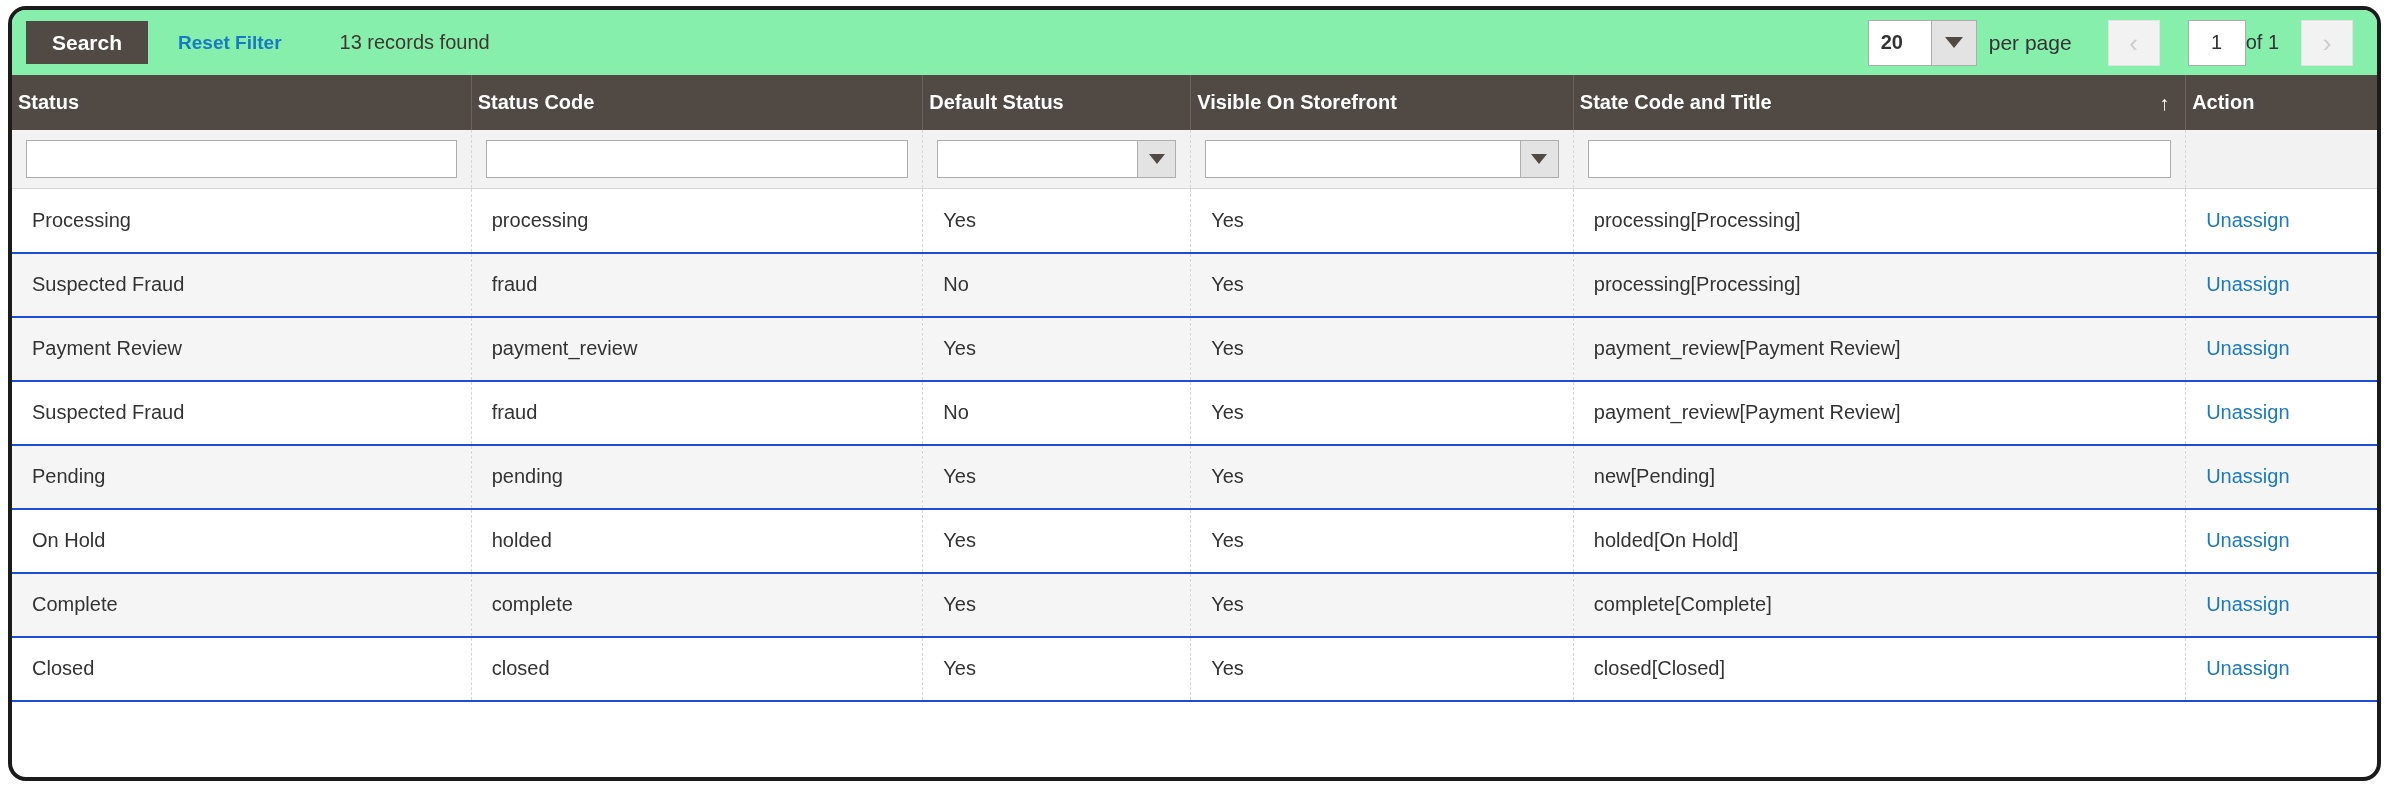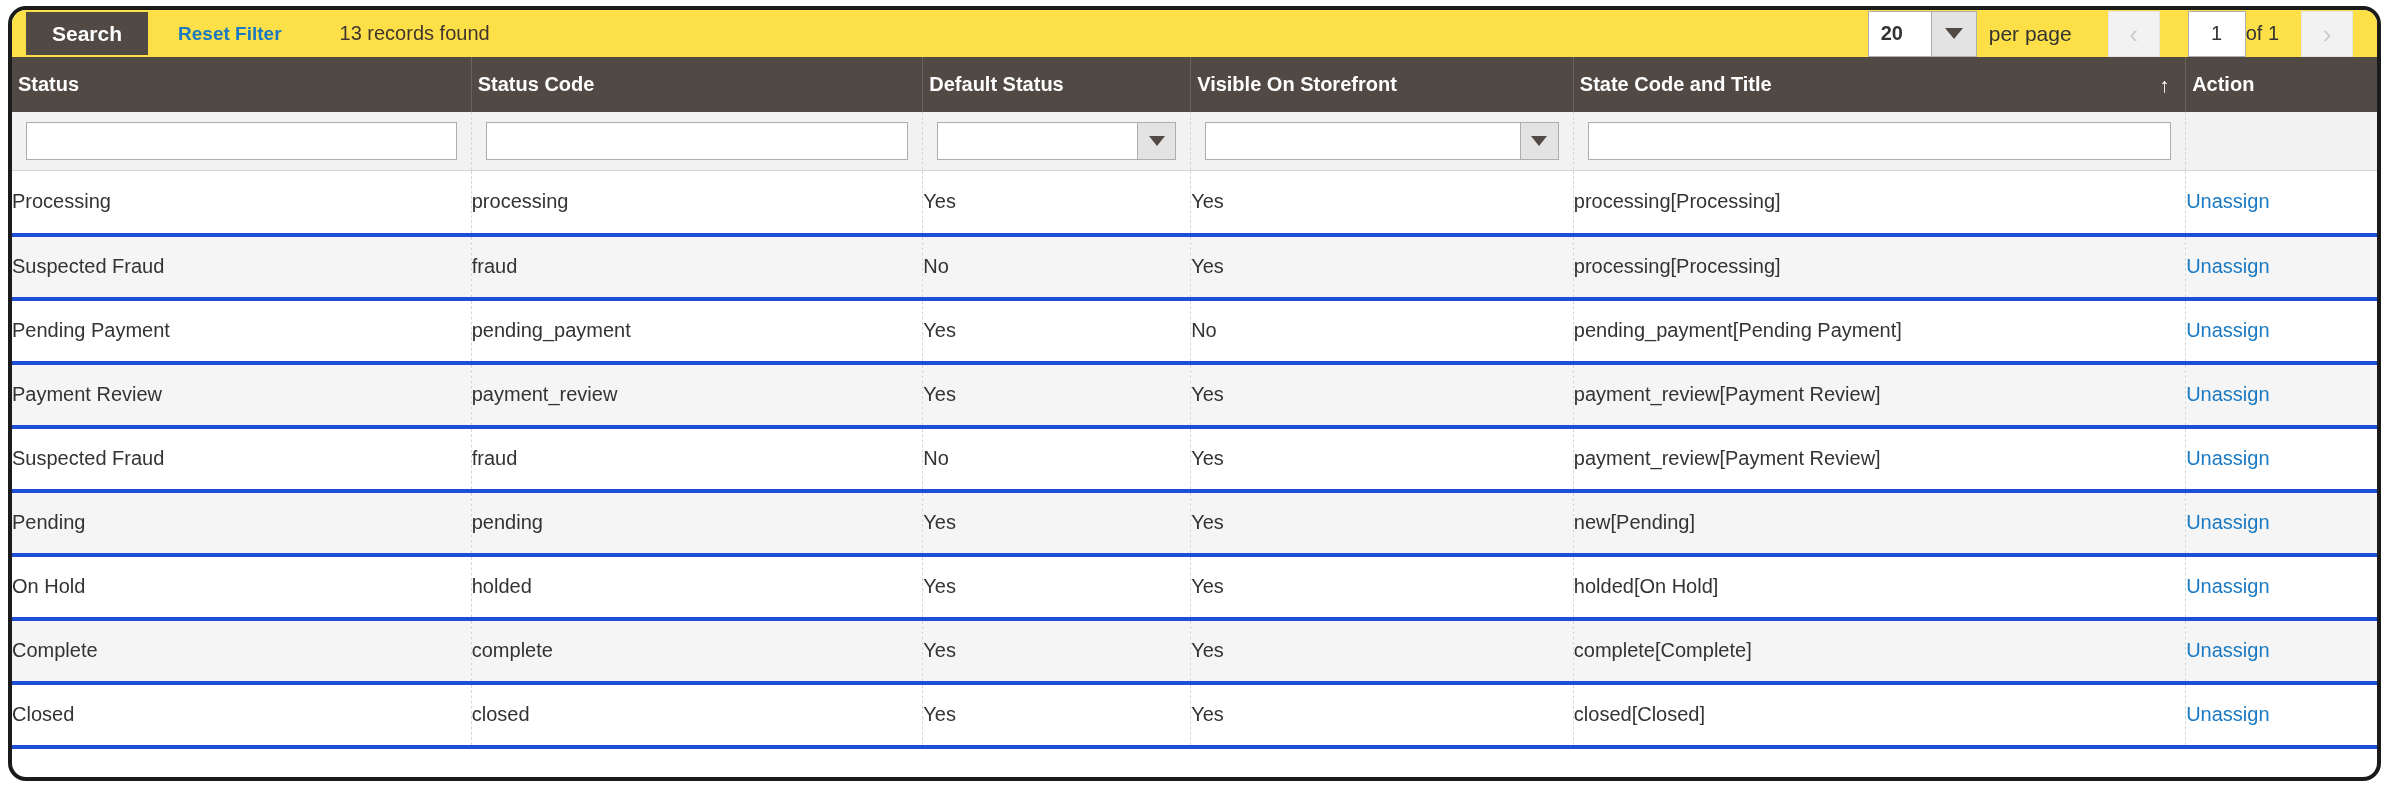--- a/index.html
+++ b/index.html
@@ -20,22 +20,22 @@
     width: 2373px; height: 775px;
     border: 4px solid #1b1b1b;
     border-radius: 18px;
     background: #ffffff;
     overflow: hidden;
   }
 
   
   #toolbar {
     position: relative;
-    height: 47px;
-    background: #fde047;
+    height: 65px;
+    background: #86efac;
     display: flex;
     align-items: center;
     padding: 0 24px 0 14px;
   }
   .btn-search {
     background: #514943;
     color: #ffffff;
     border: none;
     font-family: "Liberation Sans", sans-serif;
     font-size: 21px;
@@ -197,24 +197,24 @@
   .caret-sm {
     width: 0; height: 0;
     border-left: 8px solid transparent;
     border-right: 8px solid transparent;
     border-top: 10px solid #514943;
   }
 
   tbody tr.data-row td {
     font-size: 20px;
     color: #333333;
-    padding: 16px 0;
+    padding: 16px 20px;
     height: 64px;
     border-right: 1px dashed #d6d6d6;
-    border-bottom: 4px solid #1d4ed8;
+    border-bottom: 2px solid #1d4ed8;
     white-space: nowrap;
     overflow: hidden;
     text-overflow: ellipsis;
   }
   tbody tr.data-row td:last-child { border-right: none; }
   tbody tr.data-row.odd td { background: #ffffff; }
   tbody tr.data-row.even td { background: #f5f5f5; }
   a.unassign {
     color: #1979c3;
     font-size: 20px;
@@ -317,28 +317,20 @@
           <td><a class="unassign">Unassign</a></td>
         </tr>
         <tr class="data-row even">
           <td>Suspected Fraud</td>
           <td>fraud</td>
           <td>No</td>
           <td>Yes</td>
           <td>processing[Processing]</td>
           <td><a class="unassign">Unassign</a></td>
         </tr>
-        <tr class="data-row odd">
-          <td>Pending Payment</td>
-          <td>pending_payment</td>
-          <td>Yes</td>
-          <td>No</td>
-          <td>pending_payment[Pending Payment]</td>
-          <td><a class="unassign">Unassign</a></td>
-        </tr>
         <tr class="data-row even">
           <td>Payment Review</td>
           <td>payment_review</td>
           <td>Yes</td>
           <td>Yes</td>
           <td>payment_review[Payment Review]</td>
           <td><a class="unassign">Unassign</a></td>
         </tr>
         <tr class="data-row odd">
           <td>Suspected Fraud</td>

